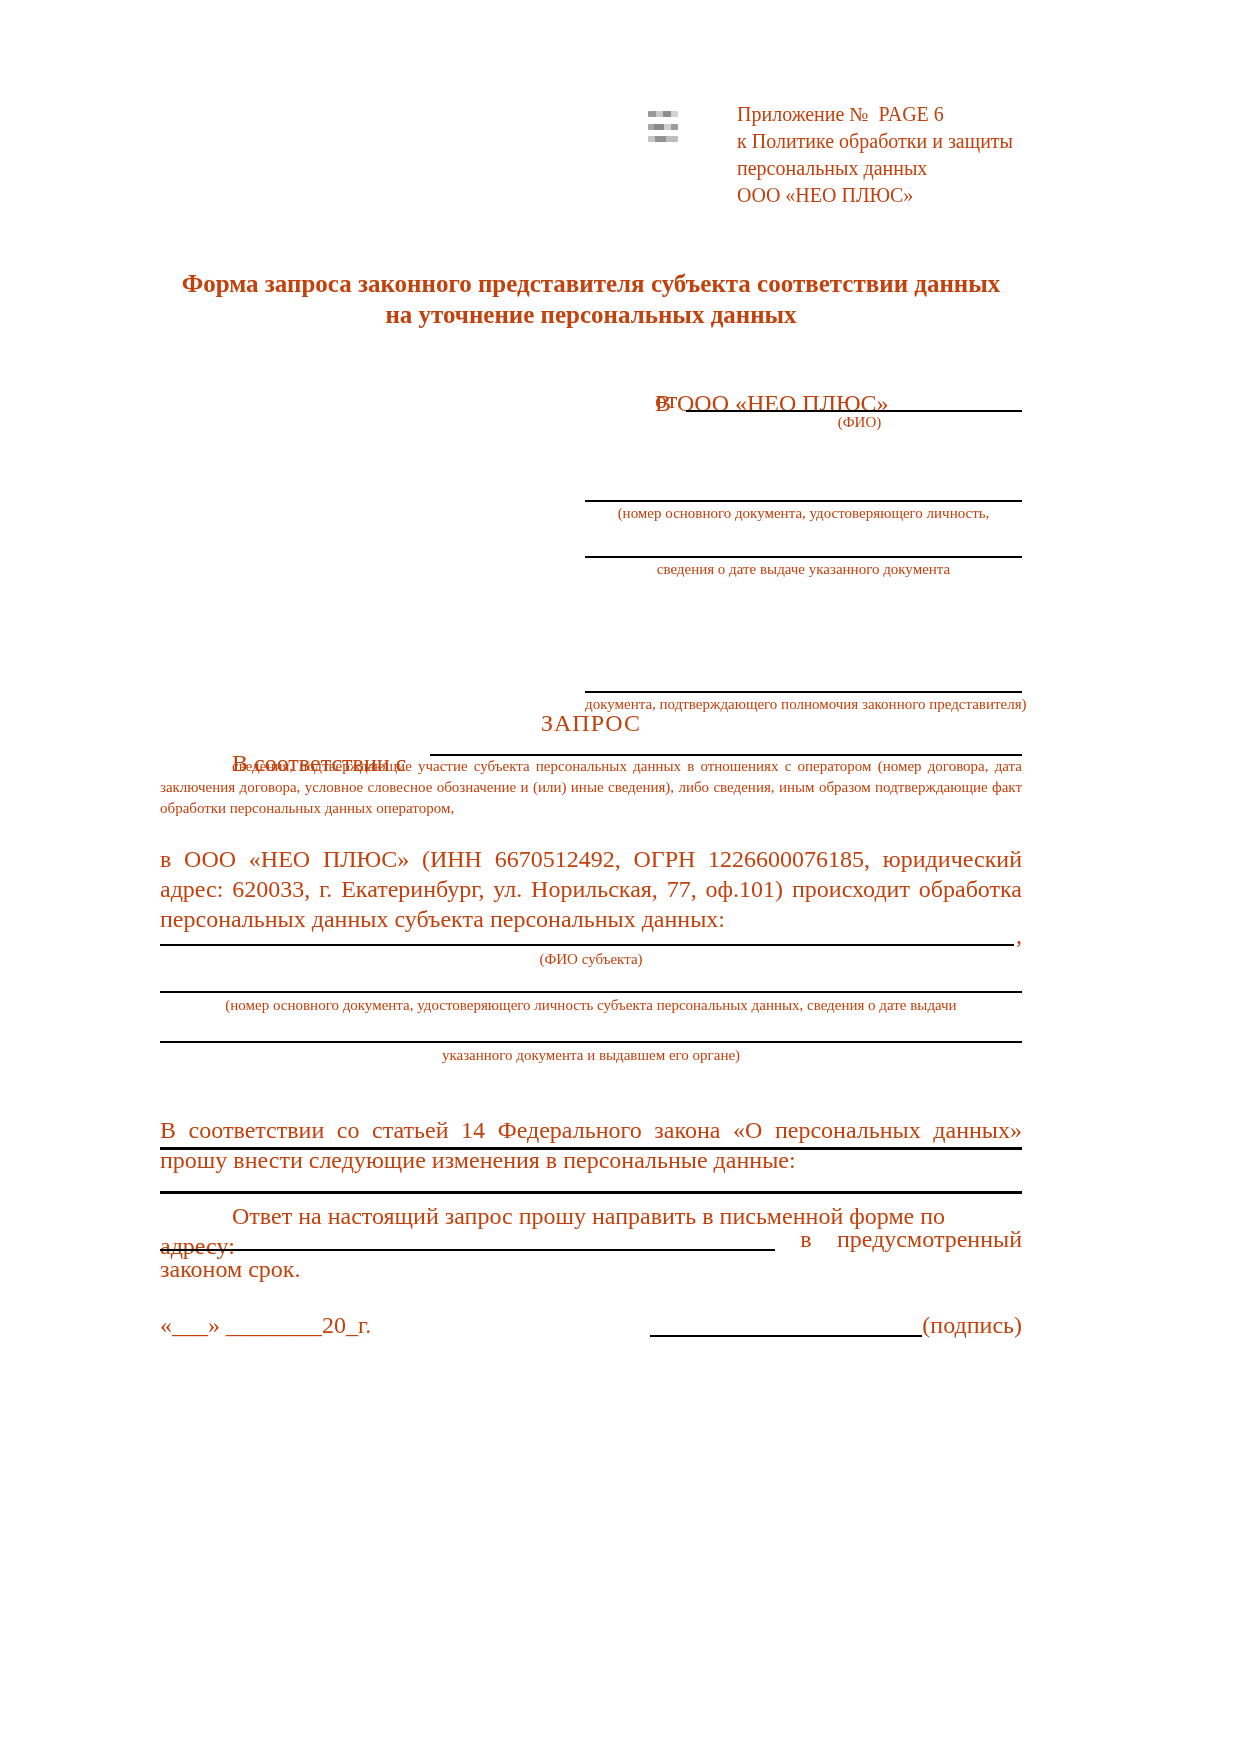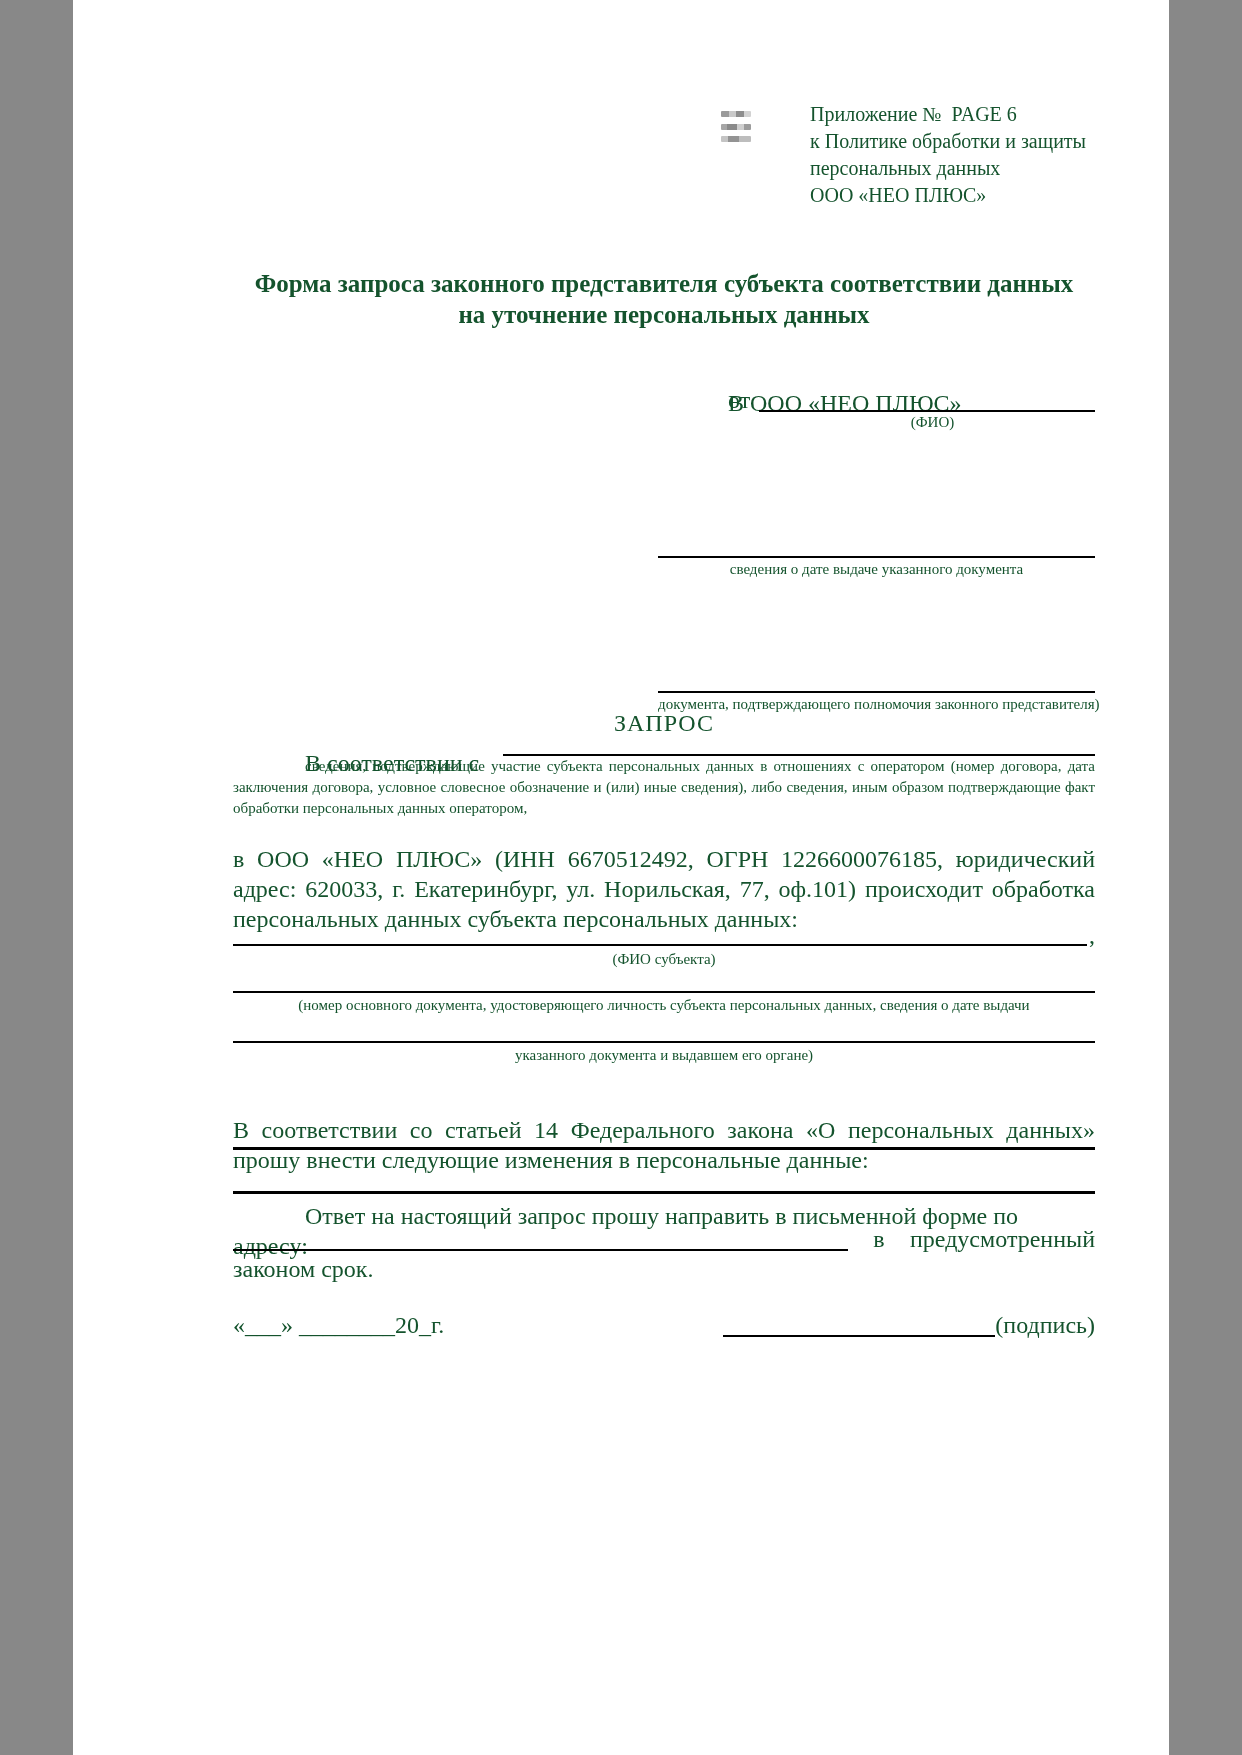--- a/index.html
+++ b/index.html
@@ -1,18 +1,18 @@
 <!DOCTYPE html>
 <html><head>
 <meta charset="utf-8">
 <style>
   html,body{margin:0;padding:0;background:#888;}
   .page{
-    position:relative;width:1096px;height:1755px;background:#ffffff;
-    font-family:"Liberation Serif", serif;color:#14532d;margin:0 auto;overflow:hidden;
+    position:relative;width:1242px;height:1755px;background:#ffffff;
+    font-family:"Liberation Serif", serif;color:#c2410c;margin:0 auto;overflow:hidden;
   }
   .abs{position:absolute;}
 
   
   .artifact{position:absolute;left:648px;top:111px;width:30px;height:31px;
     display:flex;flex-direction:column;justify-content:space-between;}
   .artifact i{display:block;height:6px;border-radius:1px;
     background:linear-gradient(90deg,#9a9a9a 0 28%,#c9c9c9 28% 50%,#8d8d8d 50% 76%,#d2d2d2 76% 100%);
     filter:blur(0.6px);}
   .artifact i:nth-child(2){background:linear-gradient(90deg,#a6a6a6 0 20%,#8a8a8a 20% 55%,#cfcfcf 55% 78%,#9c9c9c 78% 100%);}
@@ -92,20 +92,23 @@
   </div>
 
   <div class="abs addr-to">В ООО «НЕО ПЛЮС»</div>
 
   <div class="abs from-row">
     <span>от</span>
     <span class="fill"></span>
   </div>
   <div class="abs cap cap-fio">(ФИО)</div>
 
+  <div class="g" style="top:500px">
+    <div class="cap">(номер основного документа, удостоверяющего личность,</div>
+  </div>
   <div class="g" style="top:556px">
     <div class="cap">сведения о дате выдаче указанного документа</div>
   </div>
   <div class="g" style="top:691px">
     <div class="cap">документа, подтверждающего полномочия законного представителя)</div>
   </div>
 
   <div class="abs zapros">ЗАПРОС</div>
 
   <div class="abs according-row">

